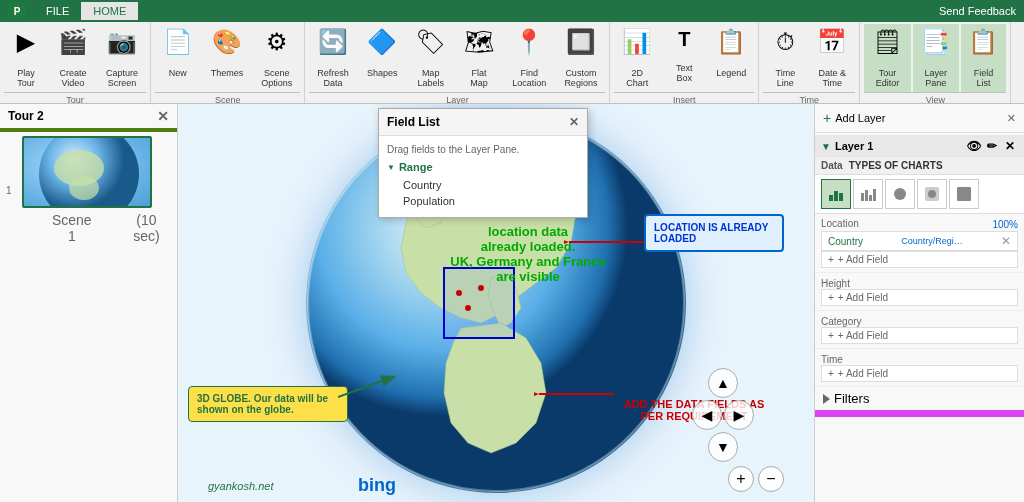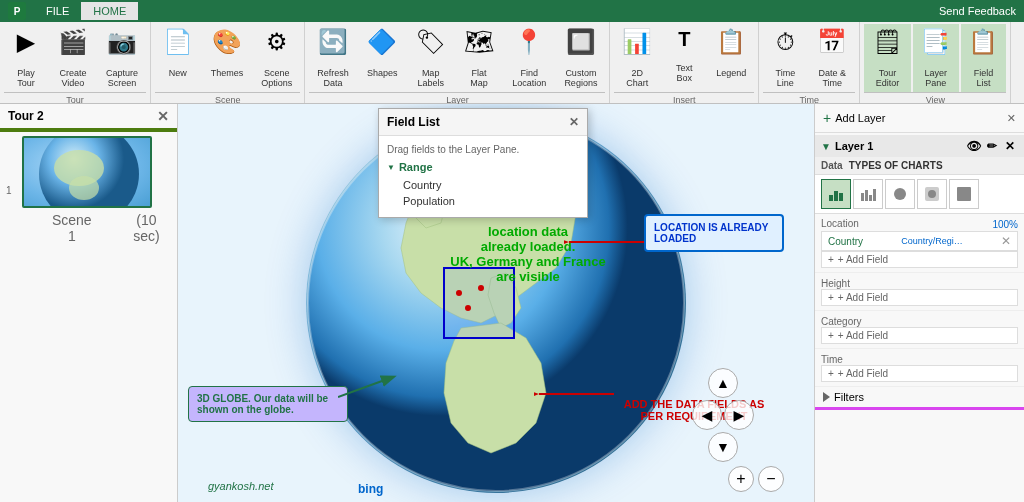--- a/index.html
+++ b/index.html
@@ -127,21 +127,21 @@
       width: 380px;
       height: 380px;
       border-radius: 50%;
       background: radial-gradient(circle at 35% 35%, #d4eef8 0%, #a8d8f0 25%, #6ab4e8 55%, #3a8cc0 80%, #1a5a8a 100%);
       box-shadow: inset -20px -20px 60px rgba(0,0,0,0.3), 0 0 40px rgba(0,100,200,0.3);
       overflow: hidden;
     }
     
     .callout-green {
       position: absolute;
-      background: #c4b5fd;
+      background: #fde047;
       border: 1px solid #217346;
       border-radius: 4px;
       padding: 6px 8px;
       font-size: 10px;
       color: #217346;
       font-weight: bold;
       max-width: 160px;
     }
     .callout-blue {
       position: absolute;
@@ -360,23 +360,23 @@
       background: white;
       border: 1px solid #ddd;
     }
     .pct-label { color: #0066cc; font-size: 10px; }
 
     .collapsible-row {
       display: flex;
       align-items: center;
       gap: 4px;
       padding: 4px 8px;
-      font-size: 11px;
+      font-size: 13px;
       cursor: pointer;
-      border-bottom: 3px solid #d946ef;
+      border-bottom: 7px solid #d946ef;
     }
     .triangle-right { 
       width: 0; height: 0;
       border-top: 5px solid transparent;
       border-bottom: 5px solid transparent;
       border-left: 7px solid #666;
       display: inline-block;
     }
 
     .big-btn {
@@ -652,21 +652,21 @@
       </div>
       <div class="nav-btn">▼</div>
     </div>
 
     <div class="zoom-controls">
       <div class="zoom-btn">+</div>
       <div class="zoom-btn">−</div>
     </div>
 
     <div class="bing-logo" style="left:180px;">
-      <span style="color:#0066cc;font-weight:bold;font-size:12px;">bing</span>
+      <span style="color:#0066cc;font-weight:bold;font-size:18px;">bing</span>
     </div>
 
     <div class="field-list-popup">
       <div class="popup-header">
         <span>Field List</span>
         <span class="popup-close">✕</span>
       </div>
       <div class="popup-body">
         <div class="popup-hint">Drag fields to the Layer Pane.</div>
         <div class="popup-section">

